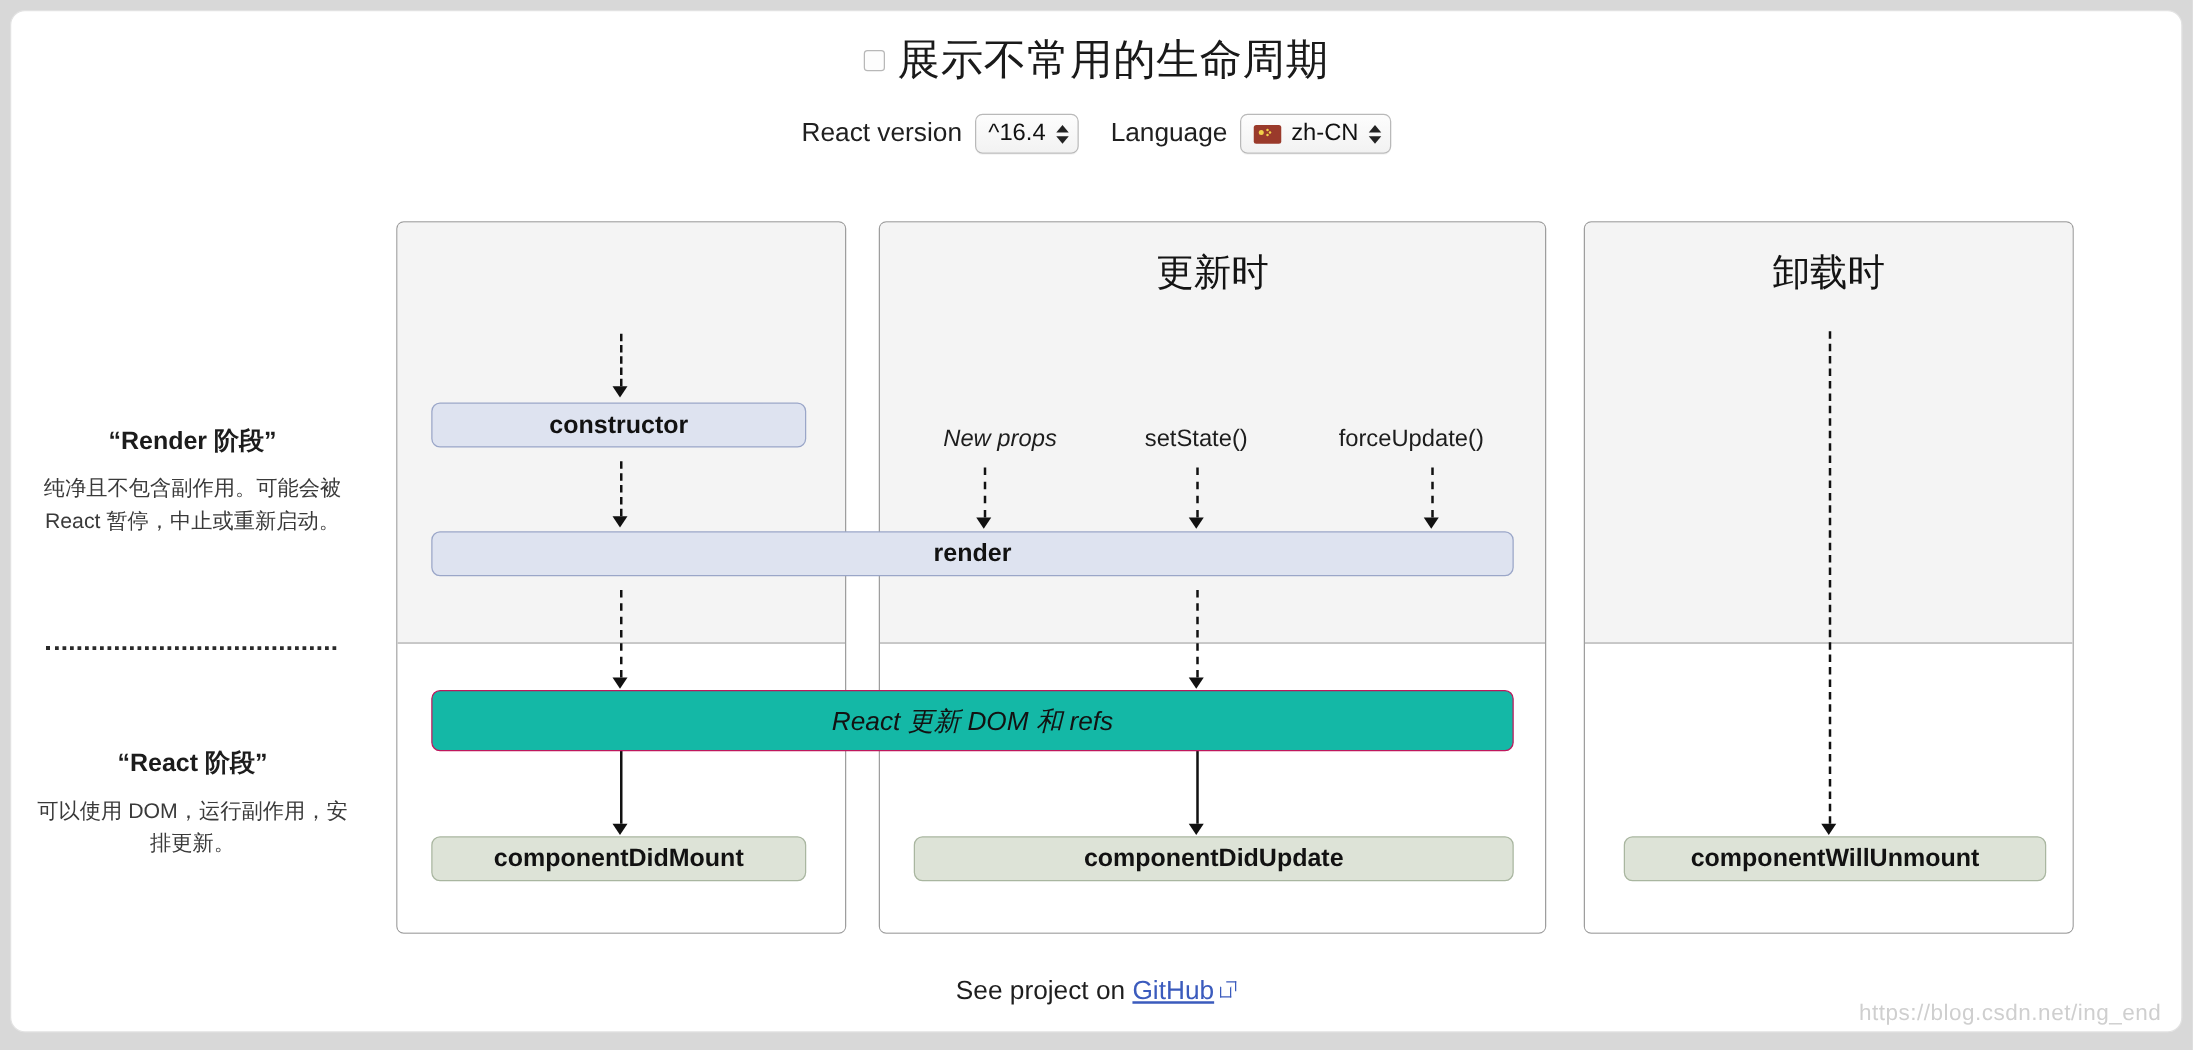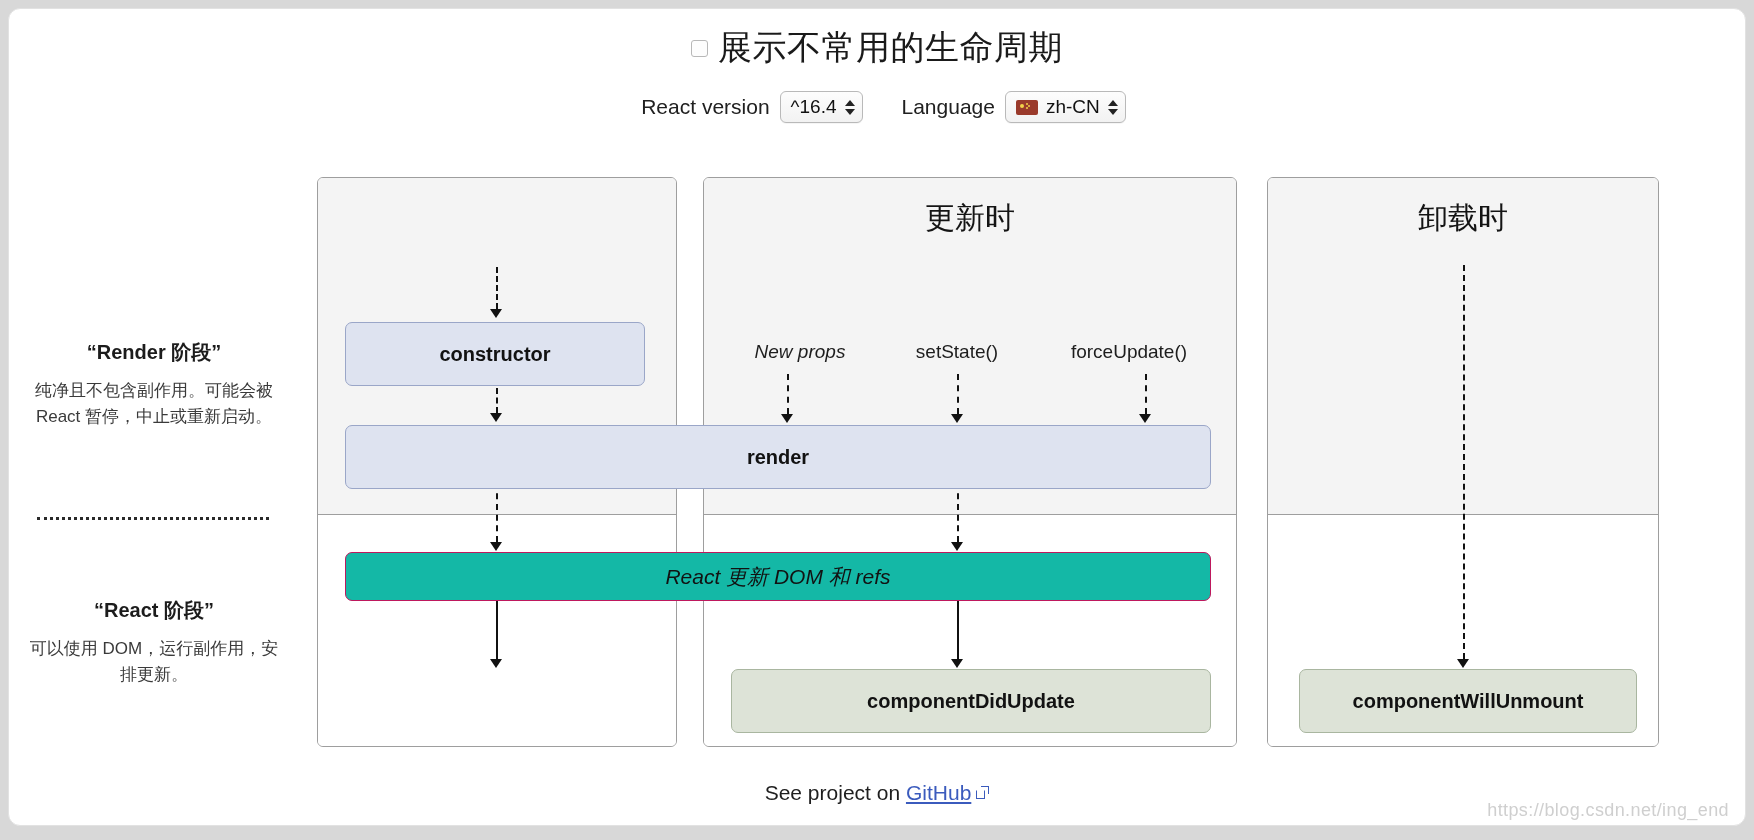--- a/index.html
+++ b/index.html
@@ -59,21 +59,20 @@
     width: 100%;
     display: flex;
     align-items: center;
     justify-content: center;
     gap: 26px;
   }
   .ctrl-group {
     display: flex;
     align-items: center;
     gap: 10px;
-    margin-left: 13px;
   }
   .ctrl-label {
     font-size: 21px;
     color: #202020;
     white-space: nowrap;
   }
   .select-box {
     display: inline-flex;
     align-items: center;
     gap: 8px;
@@ -199,21 +198,21 @@
     left: 0; top: 20px;
     width: 100%;
     text-align: center;
     font-size: 30px;
     color: #141414;
   }
 
   
   .node {
     position: absolute;
-    height: 64px;
+    height: 36px;
     border-radius: 7px;
     box-sizing: border-box;
     display: flex;
     align-items: center;
     justify-content: center;
     font-size: 20px;
     font-weight: bold;
     color: #121212;
     text-align: center;
   }
@@ -422,20 +421,21 @@
       <div class="shaft" style="height:394px;"></div>
         <div class="head" style="top:394px;"></div>
     </div>
 
     <div class="node blue" style="left:336px; top:313px; width:300px;">constructor</div>
 
     <div class="node blue" style="left:336px; top:416px; width:866px;text-align:right;">render</div>
 
     <div class="node cream" style="left:336px; top:543px; width:866px; height:49px;">React 更新 DOM 和 refs</div>
 
+    <div class="node green" style="left:336px; top:660px; width:300px;">componentDidMount</div>
 
     <div class="node green" style="left:722px; top:660px; width:480px;">componentDidUpdate</div>
 
     <div class="node green" style="left:1290px; top:660px; width:338px;">componentWillUnmount</div>
 
     <div class="footer">
       <span>See project on</span>
       <a href="#">GitHub</a><span class="ext-icon"></span>
     </div>
 

